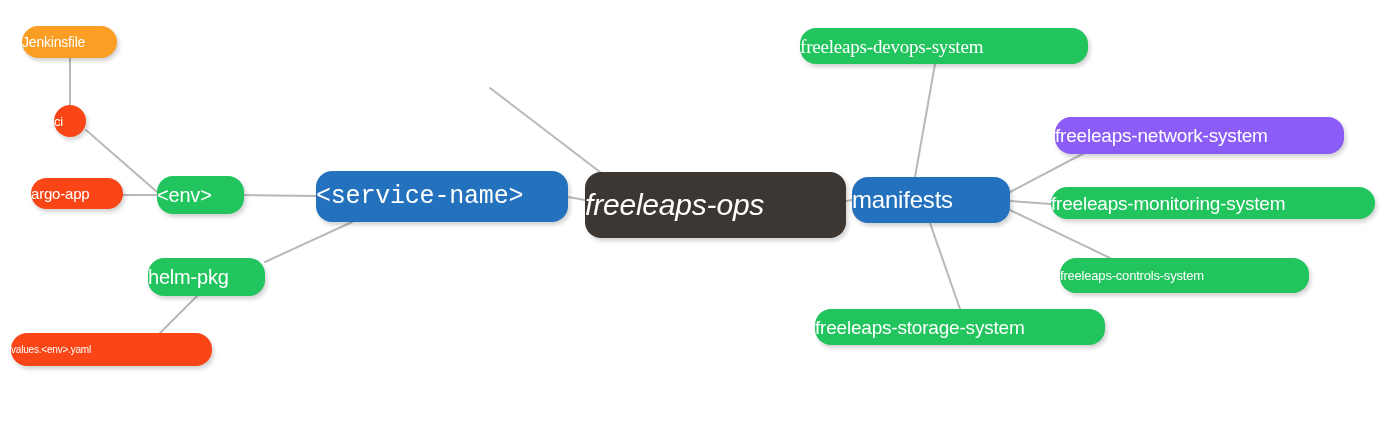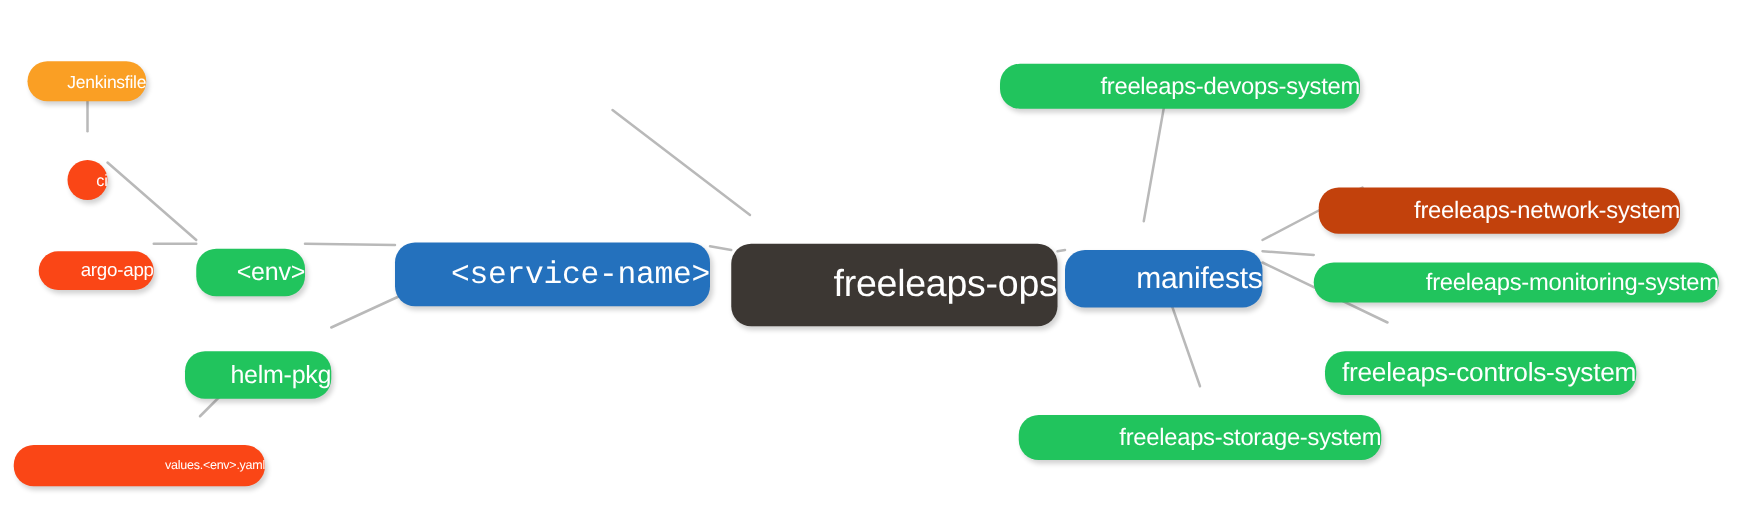--- a/index.html
+++ b/index.html
@@ -21,28 +21,27 @@
     top: 0;
     width: 1390px;
     height: 421px;
     pointer-events: none;
   }
   .node {
     position: absolute;
     box-sizing: border-box;
     display: flex;
     align-items: center;
-    justify-content: flex-end;
+    justify-content: flex-start;
     color: #ffffff;
     border-radius: 16px;
     white-space: nowrap;
     line-height: 1;
     box-shadow: 2px 3px 4px rgba(0,0,0,0.18);
     letter-spacing: -0.2px;
-    margin-top: 23px;
   }
 </style>
 </head>
 <body>
 
 <div id="canvas" style="background: rgb(255, 255, 255);">
   <svg id="edges" viewBox="0 0 1390 421" xmlns="http://www.w3.org/2000/svg">
       <polyline points="70,58 70,105" fill="none" stroke="#b9b9b9" stroke-width="2" stroke-linecap="round"></polyline>
       <polyline points="86,130 157,192" fill="none" stroke="#b9b9b9" stroke-width="2" stroke-linecap="round"></polyline>
       <polyline points="123,195 157,195" fill="none" stroke="#b9b9b9" stroke-width="2" stroke-linecap="round"></polyline>
@@ -51,45 +50,45 @@
       <polyline points="160,333 197,296" fill="none" stroke="#b9b9b9" stroke-width="2" stroke-linecap="round"></polyline>
       <polyline points="490,88 600,172" fill="none" stroke="#b9b9b9" stroke-width="2" stroke-linecap="round"></polyline>
       <polyline points="568,197 585,200" fill="none" stroke="#b9b9b9" stroke-width="2" stroke-linecap="round"></polyline>
       <polyline points="846,201 852,200" fill="none" stroke="#b9b9b9" stroke-width="2" stroke-linecap="round"></polyline>
       <polyline points="915,177 935,64" fill="none" stroke="#b9b9b9" stroke-width="2" stroke-linecap="round"></polyline>
       <polyline points="1010,192 1090,150" fill="none" stroke="#b9b9b9" stroke-width="2" stroke-linecap="round"></polyline>
       <polyline points="1010,201 1051,204" fill="none" stroke="#b9b9b9" stroke-width="2" stroke-linecap="round"></polyline>
       <polyline points="1010,210 1110,258" fill="none" stroke="#b9b9b9" stroke-width="2" stroke-linecap="round"></polyline>
       <polyline points="930,223 960,309" fill="none" stroke="#b9b9b9" stroke-width="2" stroke-linecap="round"></polyline>
     </svg>
-<div class="node" style="left: 585px; top: 172px; width: 261px; height: 66px; font-size: 30px; background: rgb(60, 55, 51);">
+<div class="node" style="left: 585px; top: 172px; width: 261px; height: 66px; font-size: 30px; background: rgb(60, 55, 51); font-style: italic;">
       <span>freeleaps-ops</span>
     </div>
     <div class="node" style="left: 316px; top: 171px; width: 252px; height: 51px; font-size: 25px; background: rgb(36, 113, 189); font-family: Liberation Mono, monospace;">
       <span>&lt;service-name&gt;</span>
     </div>
     <div class="node" style="left: 852px; top: 177px; width: 158px; height: 46px; font-size: 24px; background: rgb(36, 113, 189);">
       <span>manifests</span>
     </div>
     <div class="node" style="left: 157px; top: 176px; width: 87px; height: 38px; font-size: 20px; background: rgb(33, 196, 93);">
       <span>&lt;env&gt;</span>
     </div>
     <div class="node" style="left: 148px; top: 258px; width: 117px; height: 38px; font-size: 20px; background: rgb(33, 196, 93);">
       <span>helm-pkg</span>
     </div>
-    <div class="node" style="left: 800px; top: 28px; width: 288px; height: 36px; font-size: 19px; background: rgb(33, 196, 93);">
+    <div class="node" style="left: 800px; top: 28px; width: 288px; height: 36px; font-size: 19px; background: rgb(33, 196, 93); font-family: Liberation Serif, serif;">
       <span>freeleaps-devops-system</span>
     </div>
-    <div class="node" style="left: 1055px; top: 127px; width: 289px; height: 37px; font-size: 19px; background: #c2410c;">
+    <div class="node" style="left: 1055px; top: 117px; width: 289px; height: 37px; font-size: 19px; background: #8b5cf6;">
       <span>freeleaps-network-system</span>
     </div>
     <div class="node" style="left: 1051px; top: 187px; width: 324px; height: 32px; font-size: 19px; background: rgb(33, 196, 93);">
       <span>freeleaps-monitoring-system</span>
     </div>
-    <div class="node" style="left: 1060px; top: 258px; width: 249px; height: 35px; font-size: 21px; background: rgb(33, 196, 93);">
+    <div class="node" style="left: 1060px; top: 258px; width: 249px; height: 35px; font-size: 13px; background: rgb(33, 196, 93);">
       <span>freeleaps-controls-system</span>
     </div>
     <div class="node" style="left: 815px; top: 309px; width: 290px; height: 36px; font-size: 19px; background: rgb(33, 196, 93);">
       <span>freeleaps-storage-system</span>
     </div>
     <div class="node" style="left: 22px; top: 26px; width: 95px; height: 32px; font-size: 14px; background: rgb(250, 159, 36);">
       <span>Jenkinsfile</span>
     </div>
     <div class="node" style="left: 54px; top: 105px; width: 32px; height: 32px; font-size: 13px; background: rgb(250, 70, 22);">
       <span>ci</span>

